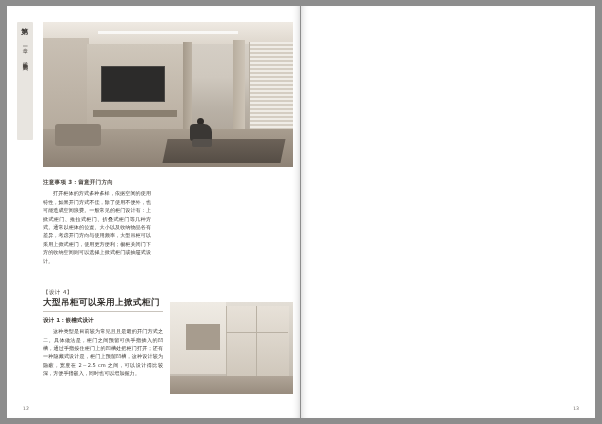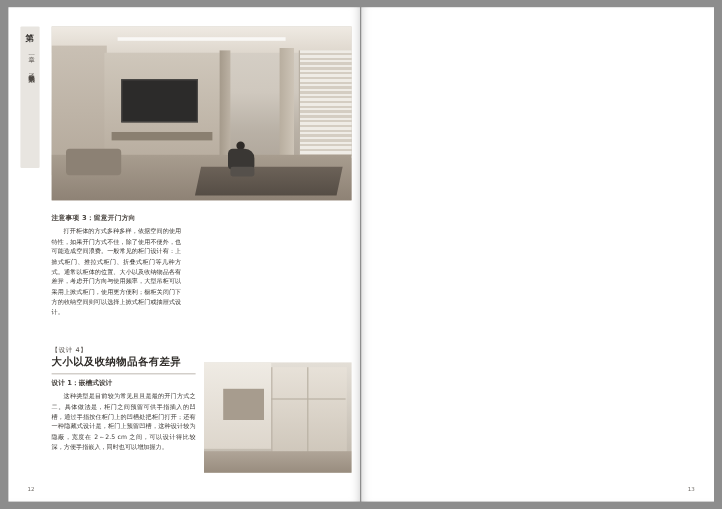--- a/index.html
+++ b/index.html
@@ -265,21 +265,21 @@
       </div>
     </div>
 
     <div class="txt-col" style="left:36px; top:172px; width:108px;">
       <div class="note-title">注意事项 3：留意开门方向</div>
       <div class="indent">打开柜体的方式多种多样，依据空间的使用特性，如果开门方式不佳，除了使用不便外，也可能造成空间浪费。一般常见的柜门设计有：上掀式柜门、推拉式柜门、折叠式柜门等几种方式。通常以柜体的位置、大小以及收纳物品各有差异，考虑开门方向与使用频率，大型吊柜可以采用上掀式柜门，使用更方便利；橱柜关闭门下方的收纳空间则可以选择上掀式柜门或抽屉式设计。</div>
     </div>
 
     <div class="txt-col" style="left:36px; top:282px; width:120px;">
       <div class="section-no">【设计 4】</div>
-      <div class="section-title">大小以及收纳物品各有差异</div>
+      <div class="section-title">大型吊柜可以采用上掀式柜门</div>
       <div class="rule"></div>
       <div class="sub-title">设计 1：嵌槽式设计</div>
       <div class="indent">这种类型是目前较为常见且且是最的开门方式之二。具体做法是，柜门之间预留可供手指插入的凹槽，通过手指按住柜门上的凹槽处把柜门打开；还有一种隐藏式设计是，柜门上预留凹槽，这种设计较为隐蔽，宽度在 2～2.5 cm 之间，可以设计得比较深，方便手指嵌入，同时也可以增加握力。</div>
     </div>
 
     <div class="img photo-hall">
       <div class="ph-wall"></div>
       <div class="ph-niche"></div>
       <div class="ph-cab"></div>
       <div class="ph-line1"></div>

